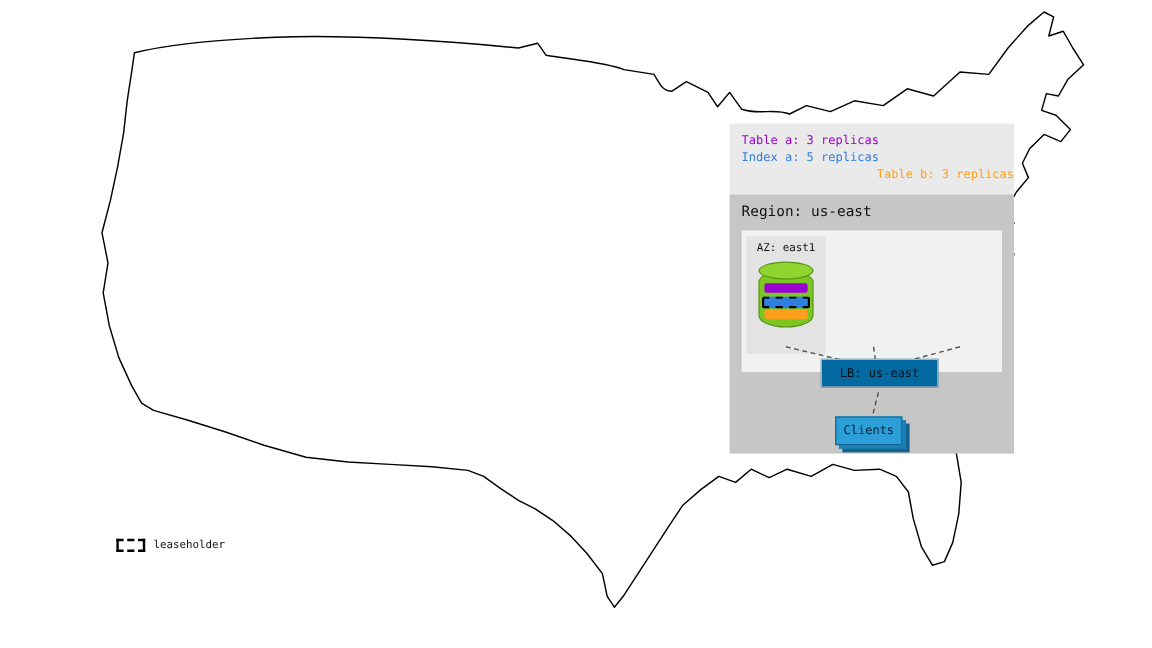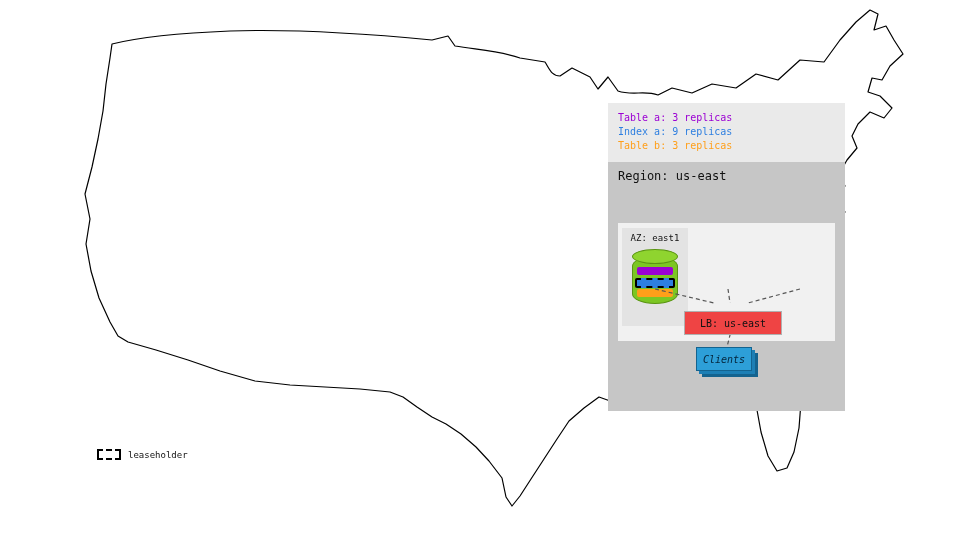--- a/index.html
+++ b/index.html
@@ -10,29 +10,29 @@
 
   
   .legend-panel {
     position: absolute; left: 608px; top: 103px; width: 237px; height: 59px;
     background: #eaeaea; z-index: 1; padding: 8px 0 0 10px;
   }
   .legend-item { font-size: 10px; line-height: 14px; white-space: pre; }
 
   
   .region-panel {
-    position: absolute; left: 608px; top: 162px; width: 237px; height: 249px;
+    position: absolute; left: 608px; top: 162px; width: 237px; height: 216px;
     background: #c6c6c6; z-index: 1;
   }
   .region-title {
     position: absolute; left: 10px; top: 7px; font-size: 12px; color: #111111;
   }
   .az-container {
     position: absolute; left: 10px; top: 30px; width: 217px; height: 118px;
-    background: #f1f1f1; display: flex; gap: 6px; padding: 5px 4px; margin-top: 31px;
+    background: #f1f1f1; display: flex; gap: 6px; padding: 5px 4px;
   }
   .az-box {
     width: 66px; height: 98px; background: #e3e3e3; text-align: center;
     padding-top: 5px;
   }
   .az-label { font-size: 9px; color: #111111; }
 
   
   .cylinder { position: relative; width: 46px; height: 58px; margin: 6px auto 0; }
   .cyl-body {
@@ -51,33 +51,33 @@
   .band3 { top: 40px; }
   .band.leaseholder {
     border: 2px dashed #000000; left: 3px; width: 40px; height: 10px;
   }
 
   
   .connector-svg { position: absolute; left: 0; top: 0; z-index: 2; pointer-events: none; }
 
   
   .lb-box {
-    position: absolute; left: 684px; top: 311px; width: 98px; height: 24px;
-    background: #ef4444; border: 1px solid #b0b0b0; z-index: 3;
+    position: absolute; left: 684px; top: 299px; width: 98px; height: 24px;
+    background: #0369a1; border: 1px solid #b0b0b0; z-index: 3;
     display: flex; align-items: center; justify-content: center;
     font-size: 10px; color: #111111;
   }
 
   
   .clients-box {
     position: absolute; left: 696px; top: 347px; width: 56px; height: 24px;
     border: 1px solid #14638f; z-index: 3;
     box-shadow: 3px 3px 0 #1d7fb5, 6px 6px 0 #14638f;
     display: flex; align-items: center; justify-content: center;
-    font-size: 10px; color: #04243a; font-style: italic;
+    font-size: 10px; color: #04243a;
   }
 
   
   .lease-key {
     position: absolute; left: 97px; top: 449px; z-index: 1;
     display: flex; align-items: center; gap: 7px;
   }
   .lease-key-swatch {
     width: 24px; height: 11px; background: #ffffff; border: 2px dashed #000000;
   }
@@ -111,22 +111,22 @@
     L489,461 L476,447 L461,434
     L446,424 L432,417 L417,407
     L403,397 L390,392
     L360,389 L325,387 L290,385 L255,381 L220,371 L188,360 L156,350 L128,342
     L118,336 L110,322 L99,298 L91,271 L86,244
     L90,219 L85,194 L92,167 L98,139 L103,111 L106,84 L110,58 Z"></path>
 </svg>
 
 <div class="legend-panel">
   <div class="legend-item" style="color: rgb(155, 0, 211);">Table a: 3 replicas</div>
-  <div class="legend-item" style="color: rgb(46, 127, 224);">Index a: 9 replicas</div>
-  <div class="legend-item" style="color: rgb(255, 159, 26);">Table b: 3 replicas</div>
+  <div class="legend-item" style="color: rgb(46, 127, 224);">Index a: 5 replicas</div>
+  <div class="legend-item" style="color: rgb(255, 159, 26); text-align: right;">Table b: 3 replicas</div>
 </div>
 
 <div class="region-panel">
   <div class="region-title">Region: us-east</div>
 
   <div class="az-container">
 
     <div class="az-box">
       <div class="az-label">AZ: east1</div>
       <div class="cylinder">

